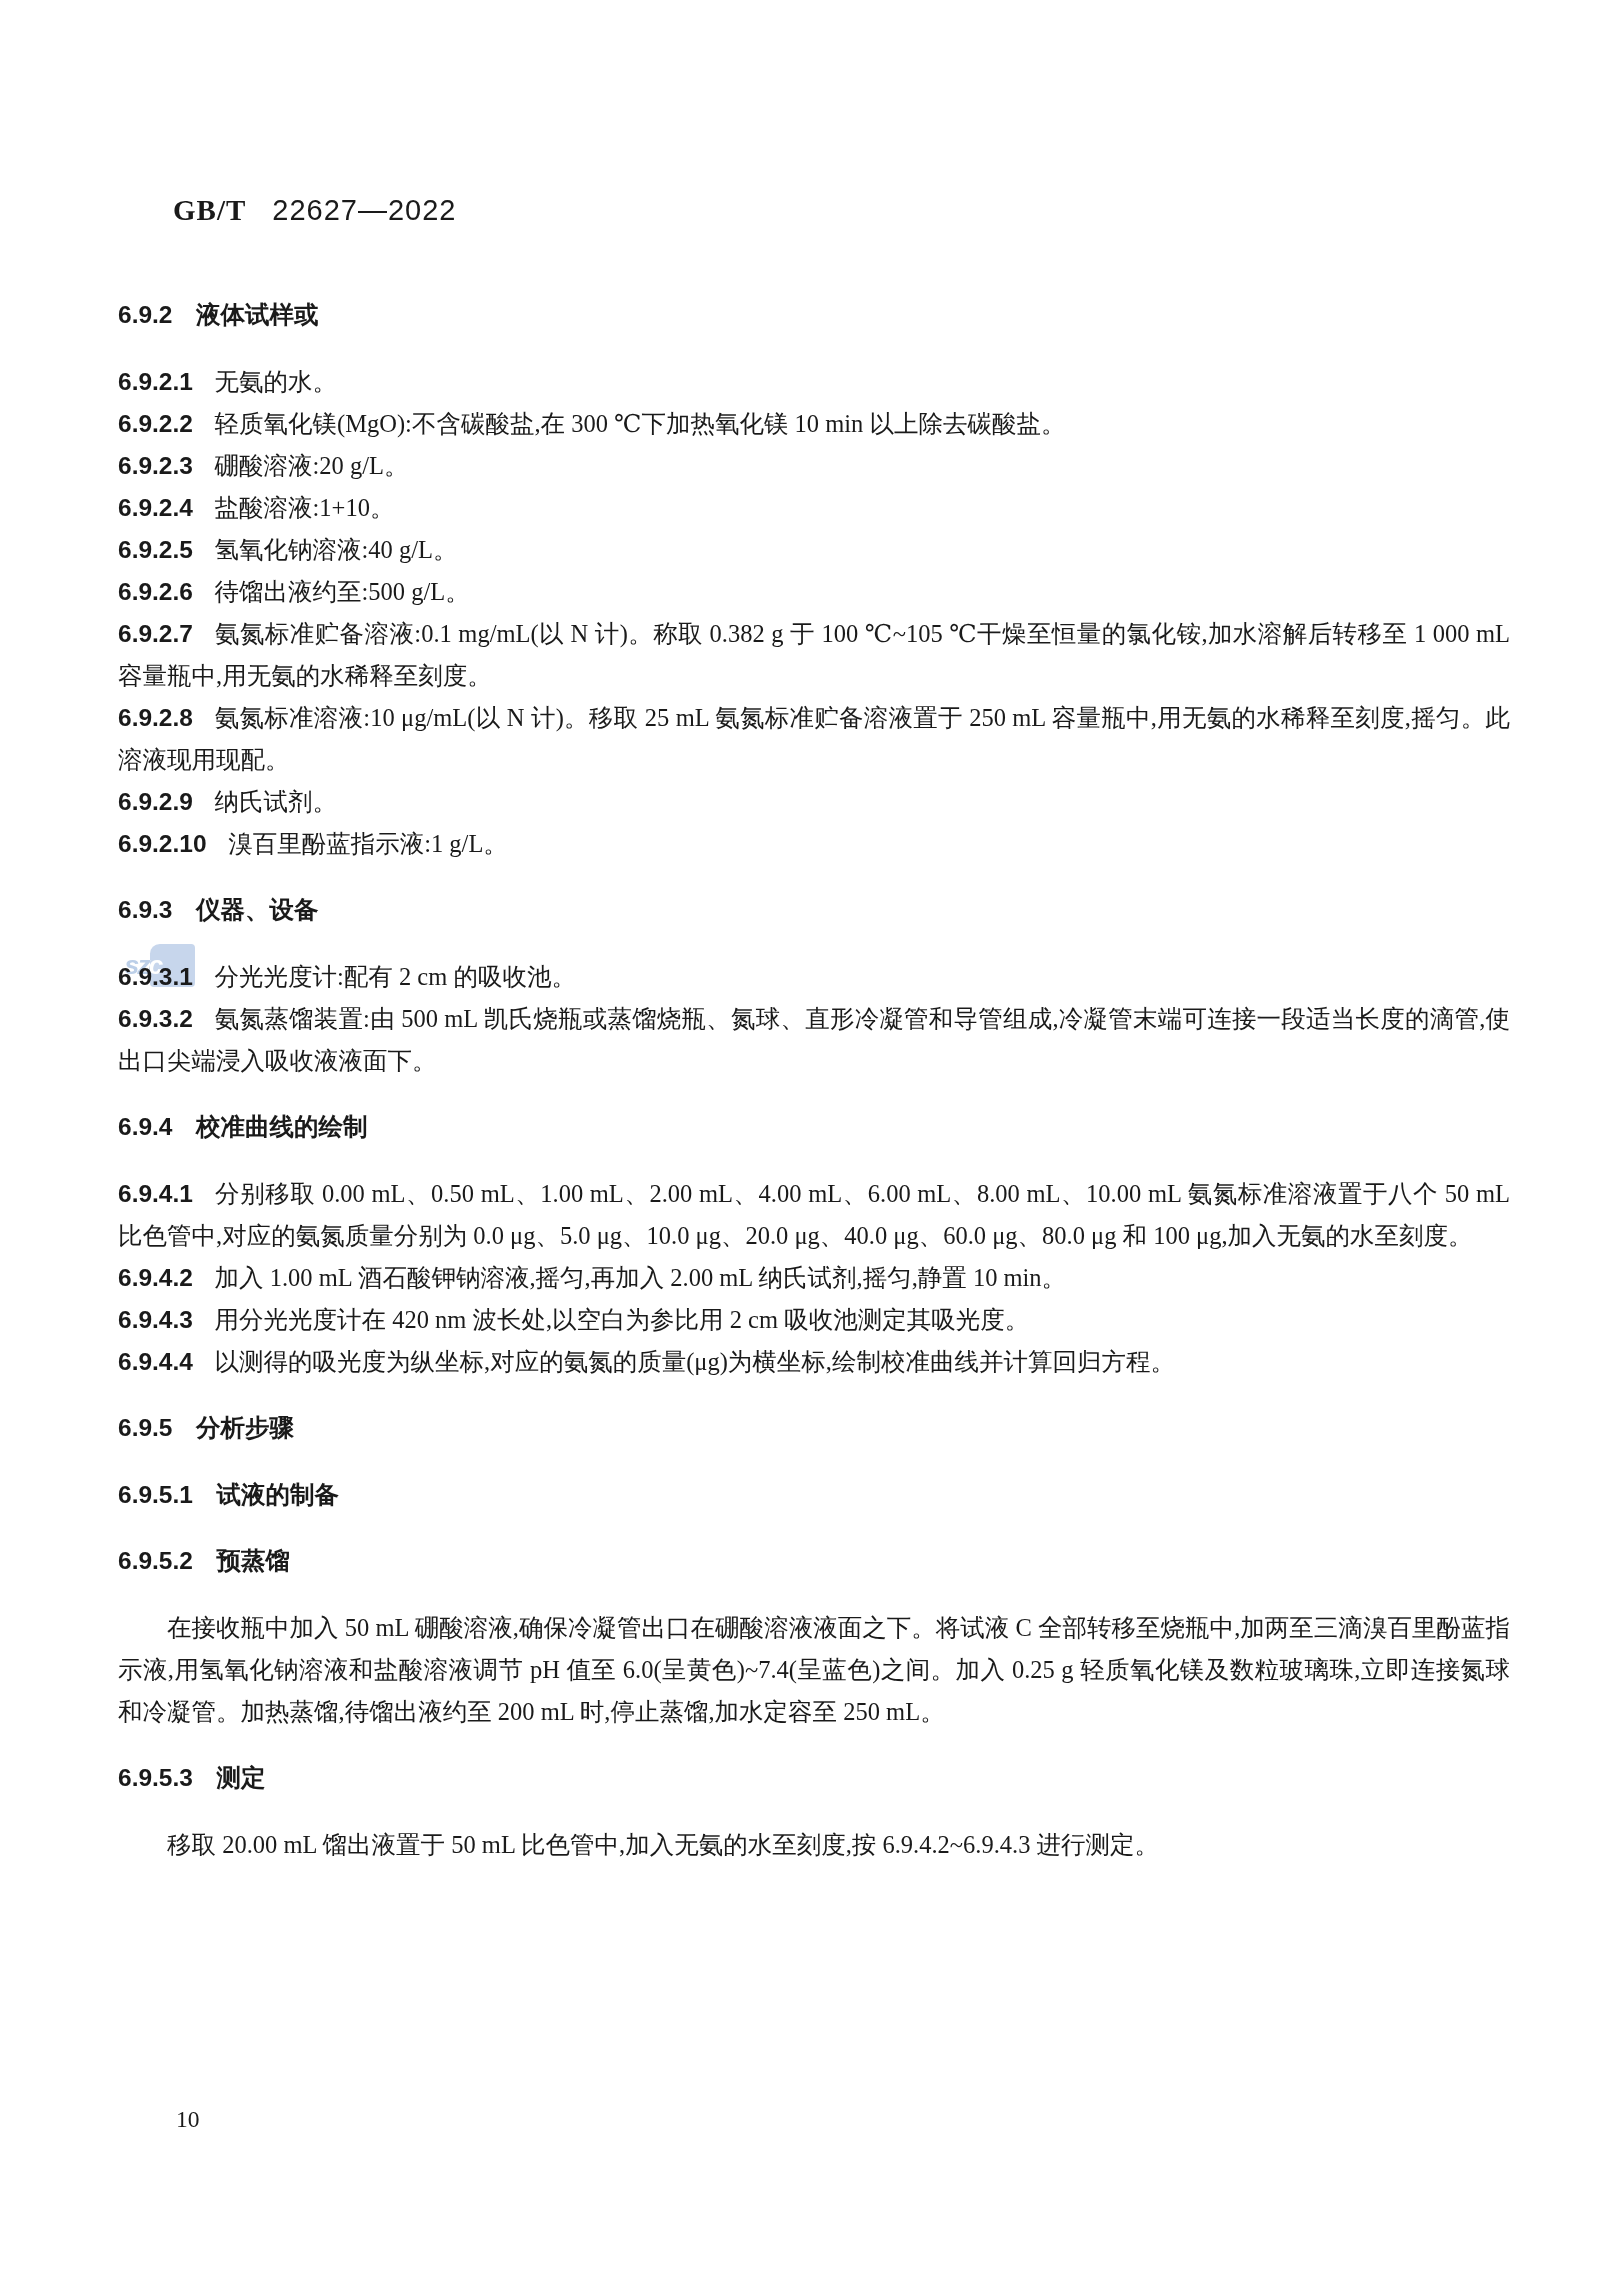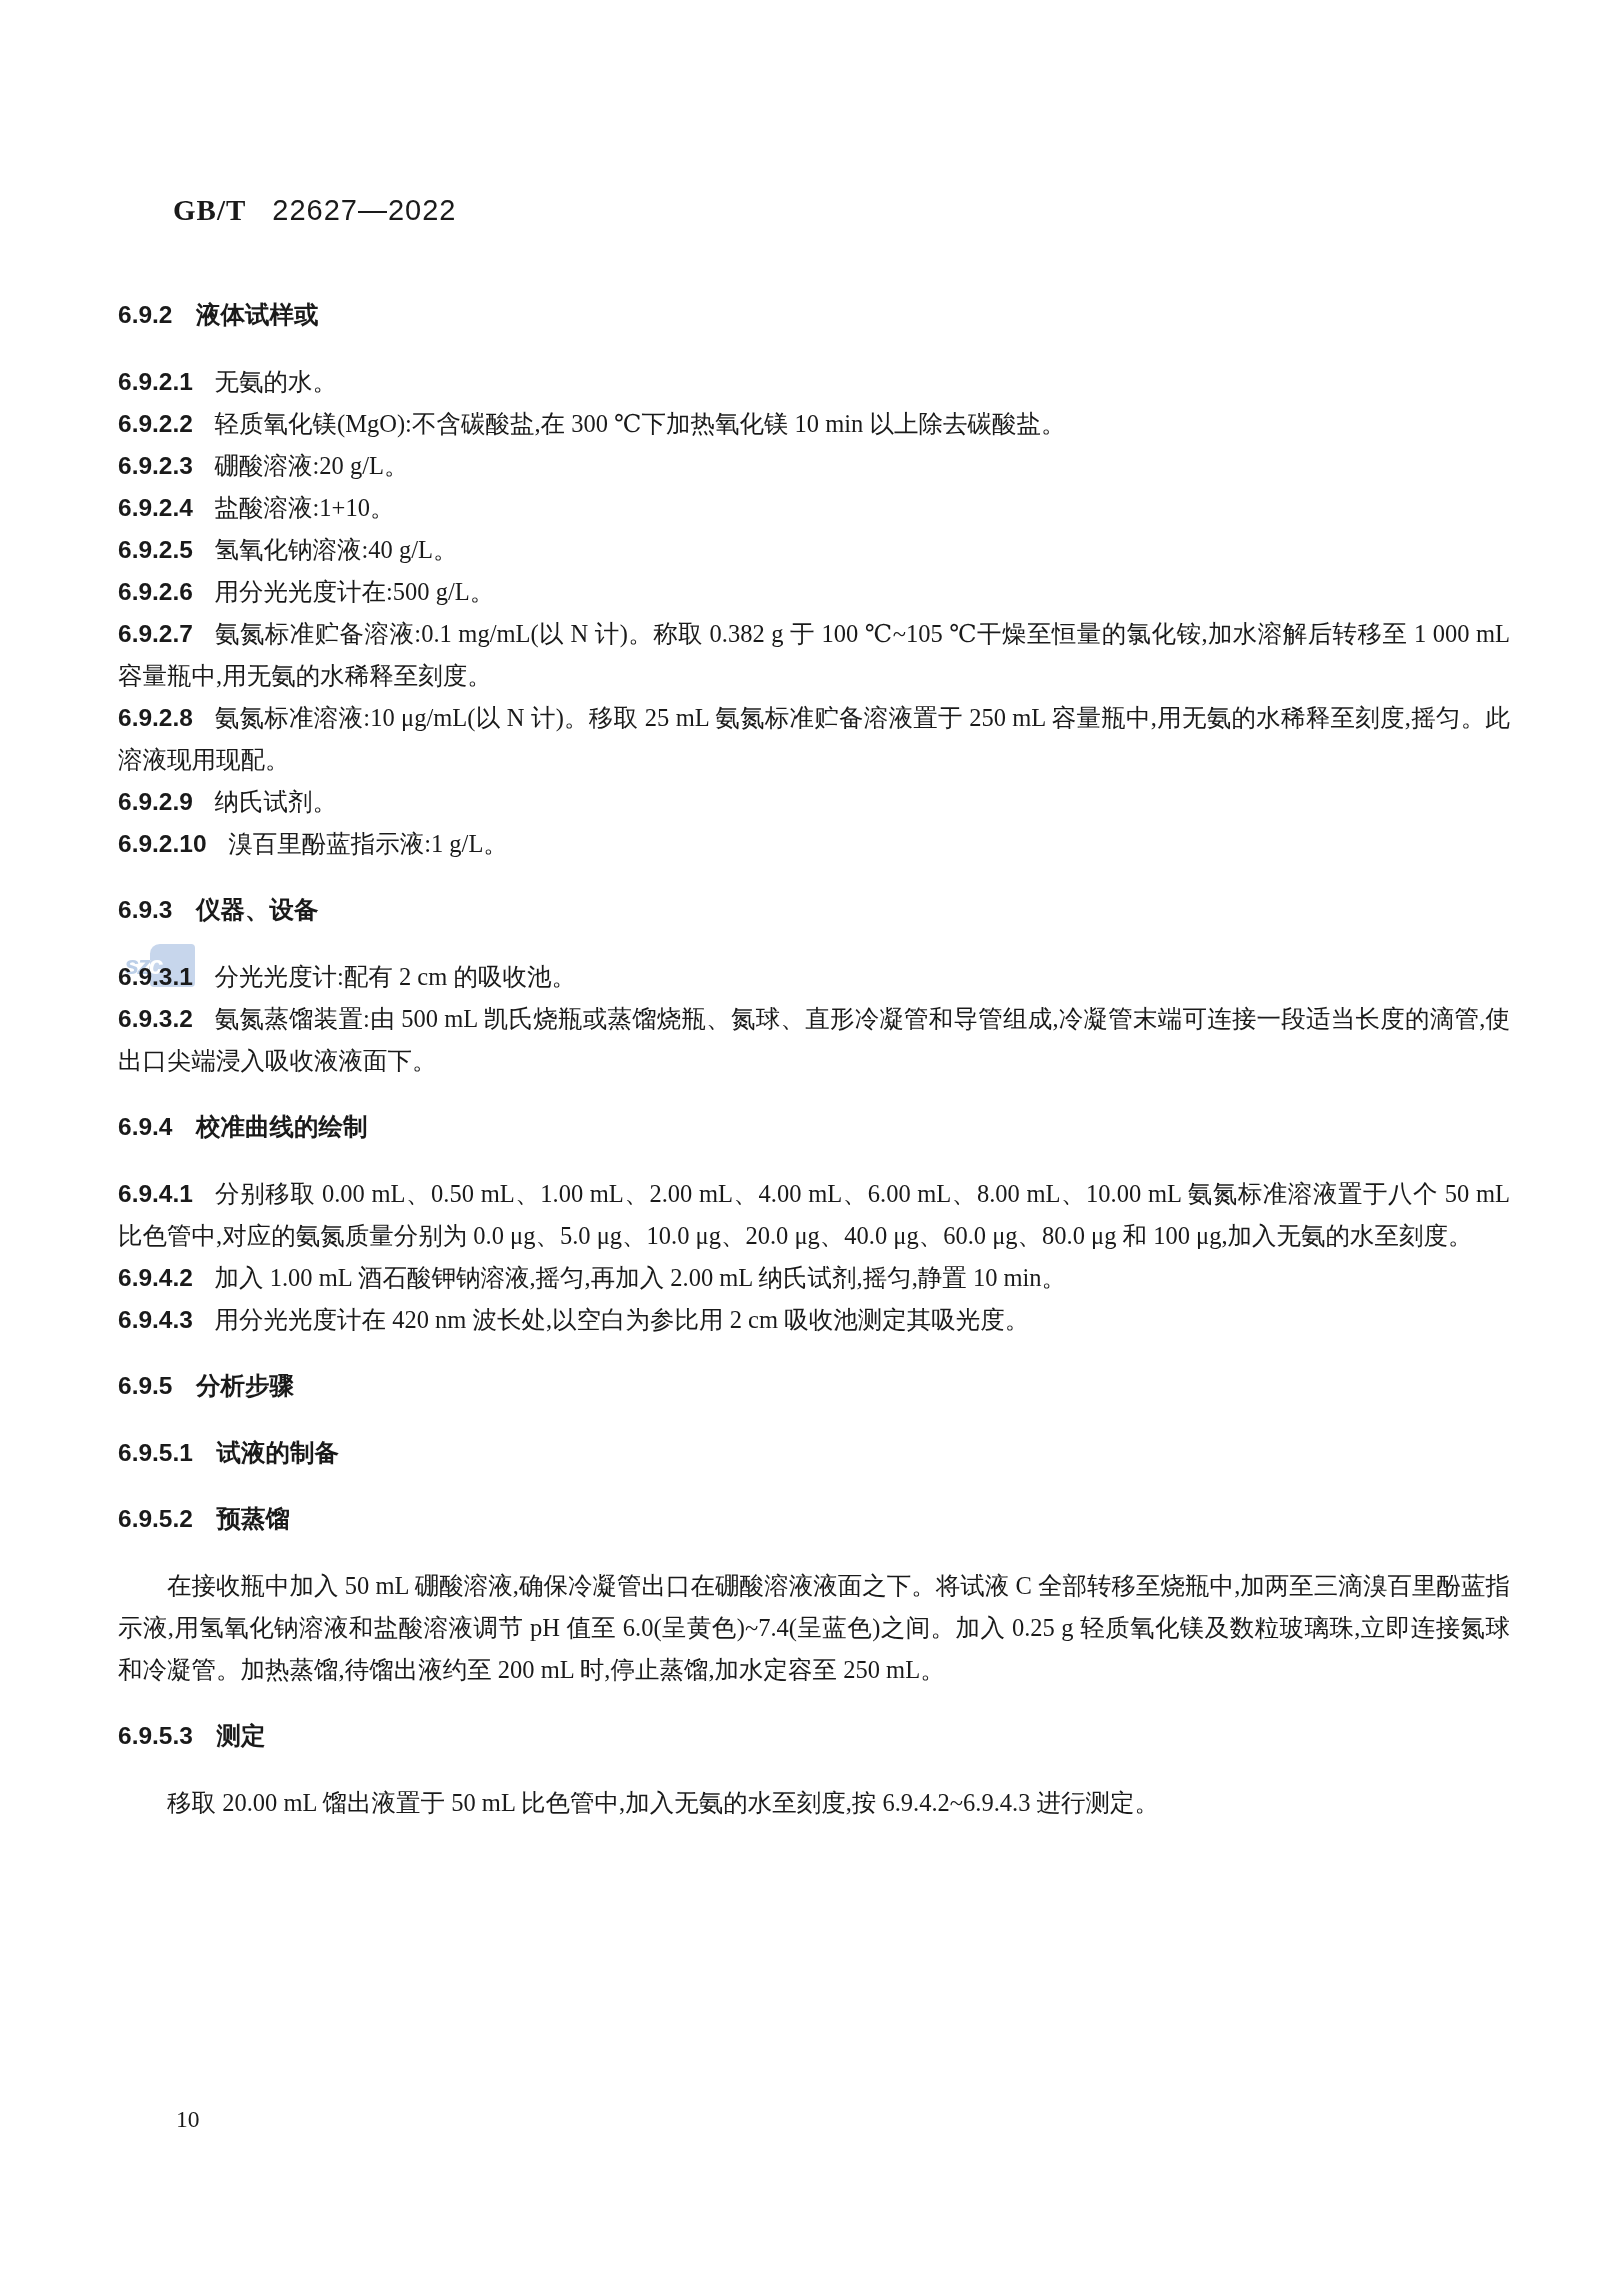--- a/index.html
+++ b/index.html
@@ -81,32 +81,33 @@
   </span>
 </div>
 
 <div class="doc-flow">
     <div class="heading"><span class="num">6.9.2</span><span>液体试样或</span></div>
     <div class="clause"><span class="num">6.9.2.1</span><span>无氨的水。</span></div>
     <div class="clause"><span class="num">6.9.2.2</span><span>轻质氧化镁(MgO):不含碳酸盐,在 300 ℃下加热氧化镁 10 min 以上除去碳酸盐。</span></div>
     <div class="clause"><span class="num">6.9.2.3</span><span>硼酸溶液:20 g/L。</span></div>
     <div class="clause"><span class="num">6.9.2.4</span><span>盐酸溶液:1+10。</span></div>
     <div class="clause"><span class="num">6.9.2.5</span><span>氢氧化钠溶液:40 g/L。</span></div>
-    <div class="clause"><span class="num">6.9.2.6</span><span>用分光光度计在:500 g/L。</span></div>
+    <div class="clause"><span class="num">6.9.2.6</span><span>待馏出液约至:500 g/L。</span></div>
     <div class="clause"><span class="num">6.9.2.7</span><span>氨氮标准贮备溶液:0.1 mg/mL(以 N 计)。称取 0.382 g 于 100 ℃~105 ℃干燥至恒量的氯化铵,加水溶解后转移至 1 000 mL 容量瓶中,用无氨的水稀释至刻度。</span></div>
     <div class="clause"><span class="num">6.9.2.8</span><span>氨氮标准溶液:10 μg/mL(以 N 计)。移取 25 mL 氨氮标准贮备溶液置于 250 mL 容量瓶中,用无氨的水稀释至刻度,摇匀。此溶液现用现配。</span></div>
     <div class="clause"><span class="num">6.9.2.9</span><span>纳氏试剂。</span></div>
     <div class="clause"><span class="num">6.9.2.10</span><span>溴百里酚蓝指示液:1 g/L。</span></div>
     <div class="heading"><span class="num">6.9.3</span><span>仪器、设备</span></div>
     <div class="clause"><span class="num">6.9.3.1</span><span>分光光度计:配有 2 cm 的吸收池。</span></div>
     <div class="clause"><span class="num">6.9.3.2</span><span>氨氮蒸馏装置:由 500 mL 凯氏烧瓶或蒸馏烧瓶、氮球、直形冷凝管和导管组成,冷凝管末端可连接一段适当长度的滴管,使出口尖端浸入吸收液液面下。</span></div>
     <div class="heading"><span class="num">6.9.4</span><span>校准曲线的绘制</span></div>
     <div class="clause"><span class="num">6.9.4.1</span><span>分别移取 0.00 mL、0.50 mL、1.00 mL、2.00 mL、4.00 mL、6.00 mL、8.00 mL、10.00 mL 氨氮标准溶液置于八个 50 mL 比色管中,对应的氨氮质量分别为 0.0 μg、5.0 μg、10.0 μg、20.0 μg、40.0 μg、60.0 μg、80.0 μg 和 100 μg,加入无氨的水至刻度。</span></div>
     <div class="clause"><span class="num">6.9.4.2</span><span>加入 1.00 mL 酒石酸钾钠溶液,摇匀,再加入 2.00 mL 纳氏试剂,摇匀,静置 10 min。</span></div>
     <div class="clause"><span class="num">6.9.4.3</span><span>用分光光度计在 420 nm 波长处,以空白为参比用 2 cm 吸收池测定其吸光度。</span></div>
+    <div class="clause"><span class="num">6.9.4.4</span><span>以测得的吸光度为纵坐标,对应的氨氮的质量(μg)为横坐标,绘制校准曲线并计算回归方程。</span></div>
     <div class="heading"><span class="num">6.9.5</span><span>分析步骤</span></div>
     <div class="subheading"><span class="num">6.9.5.1</span><span>试液的制备</span></div>
     <div class="subheading"><span class="num">6.9.5.2</span><span>预蒸馏</span></div>
     <div class="para">在接收瓶中加入 50 mL 硼酸溶液,确保冷凝管出口在硼酸溶液液面之下。将试液 C 全部转移至烧瓶中,加两至三滴溴百里酚蓝指示液,用氢氧化钠溶液和盐酸溶液调节 pH 值至 6.0(呈黄色)~7.4(呈蓝色)之间。加入 0.25 g 轻质氧化镁及数粒玻璃珠,立即连接氮球和冷凝管。加热蒸馏,待馏出液约至 200 mL 时,停止蒸馏,加水定容至 250 mL。</div>
     <div class="subheading"><span class="num">6.9.5.3</span><span>测定</span></div>
     <div class="para">移取 20.00 mL 馏出液置于 50 mL 比色管中,加入无氨的水至刻度,按 6.9.4.2~6.9.4.3 进行测定。</div>
   </div>
 
 <div class="page-number">10</div>
 

